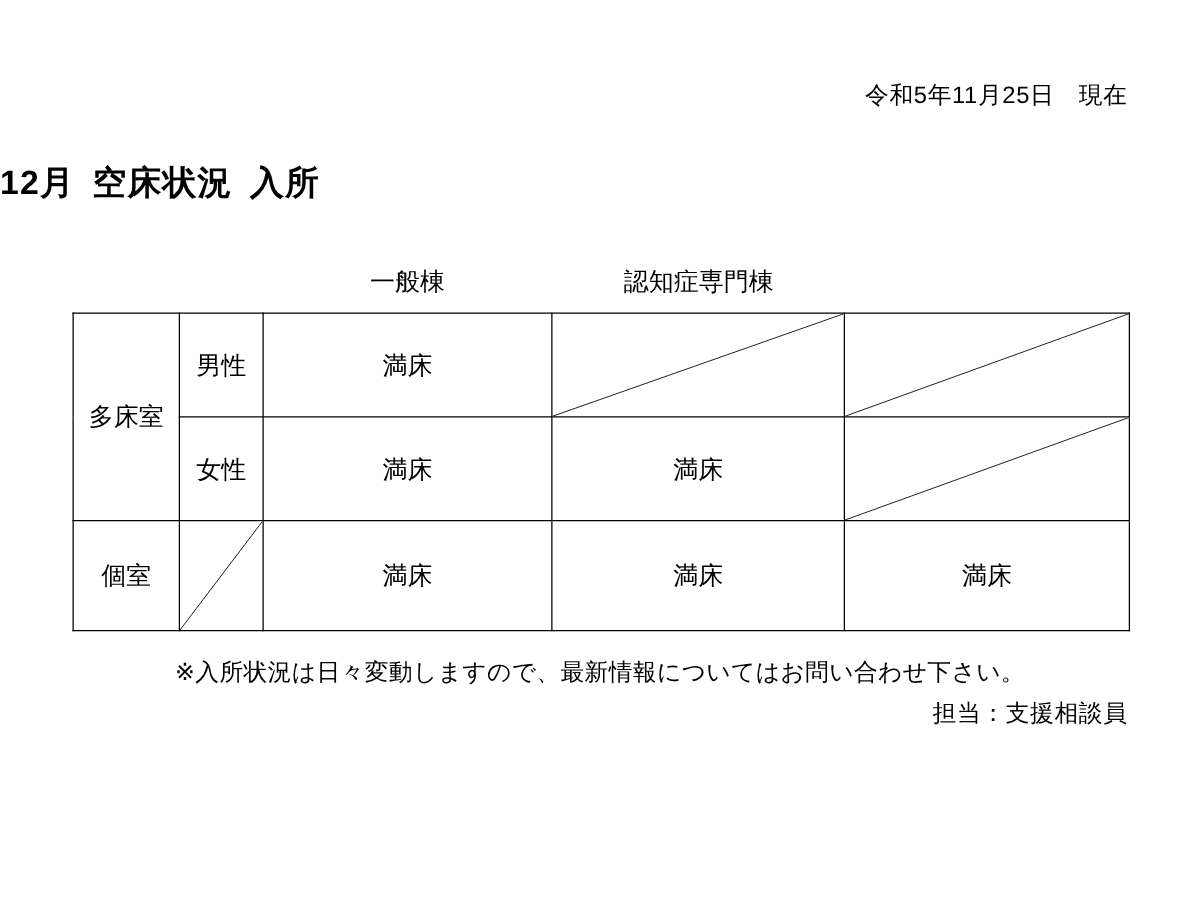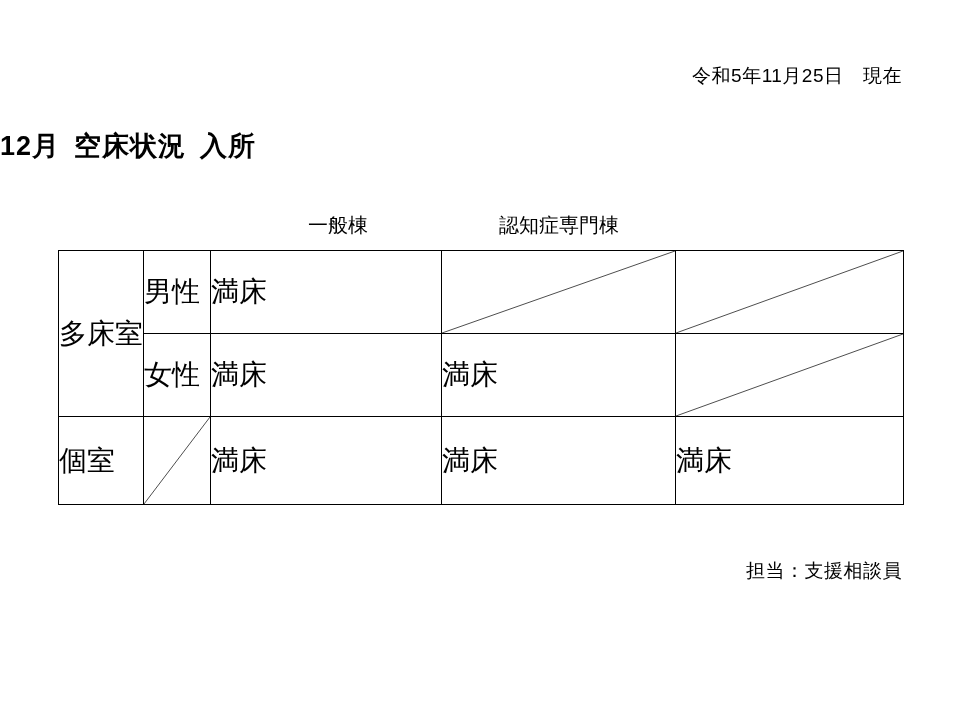--- a/index.html
+++ b/index.html
@@ -56,36 +56,37 @@
     width: 845px;
     height: 30px;
   }
   .col-header {
     position: absolute;
     font-size: 20px;
     text-align: center;
     white-space: nowrap;
     top: 0;
   }
-  .col-header.h1 { left: 164px; width: 232px; }
+  .col-header.h1 { left: 152px; width: 232px; }
   .col-header.h2 { left: 384px; width: 234px; font-family: Liberation Serif, serif; }
   .col-header.h3 { left: 618px; width: 228px; }
 
   
   .bed-table {
     position: absolute;
     top: 250px;
     left: 58px;
     border-collapse: collapse;
     table-layout: fixed;
     width: 845px;
   }
   .bed-table td {
     border: 1px solid #000000;
-    font-size: 28px;
+    font-size: 20px;
+    text-align: center;
     vertical-align: middle;
     padding: 0;
     position: relative;
   }
   .col-roomtype { width: 85px; }
   .col-gender   { width: 67px; }
   .col-data     { width: 231px; }
   .col-data2    { width: 234px; }
   .col-data3    { width: 228px; }
 
@@ -182,16 +183,17 @@
             <line x1="0" y1="100" x2="100" y2="0" stroke="#000000" stroke-width="0.7" vector-effect="non-scaling-stroke"></line>
           </svg>
         </td>
         <td>満床</td>
         <td>満床</td>
         <td>満床</td>
       </tr>
     </tbody>
   </table>
 
+  <div class="note">※入所状況は日々変動しますので、最新情報についてはお問い合わせ下さい。</div>
 
   <div class="footer-right">担当：支援相談員</div>
 
 </div>
 
 </body></html>

